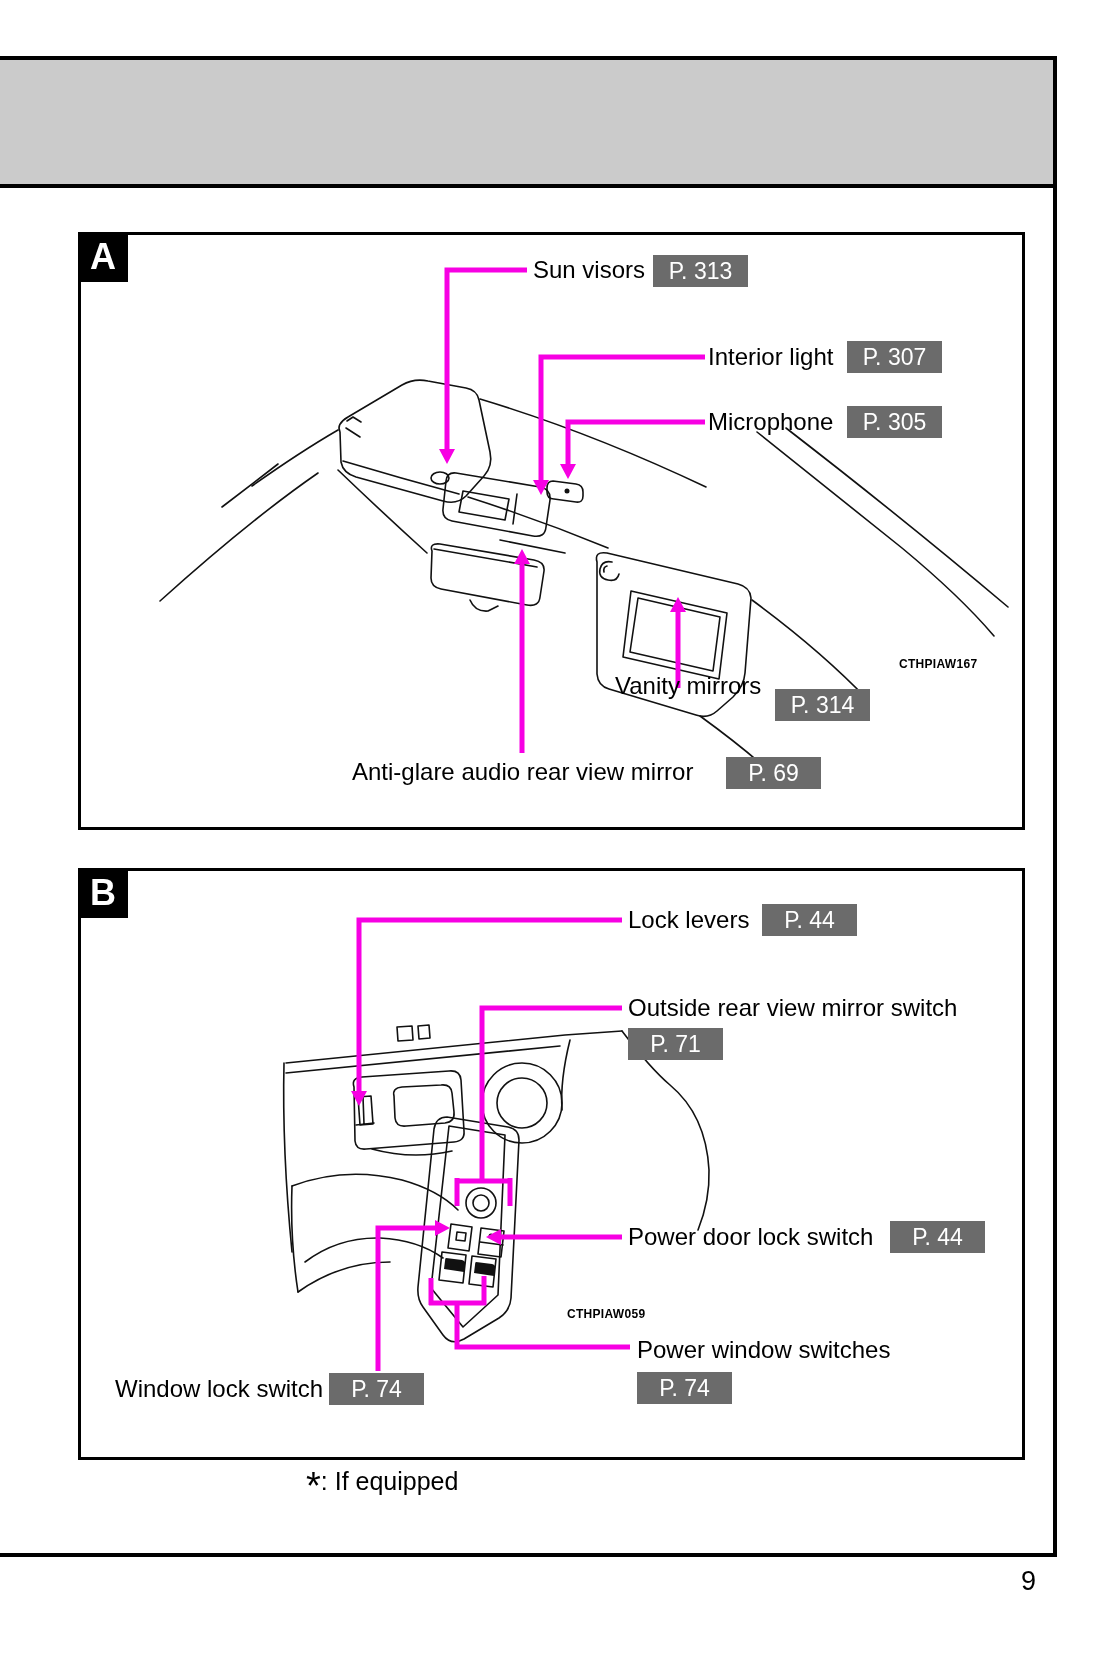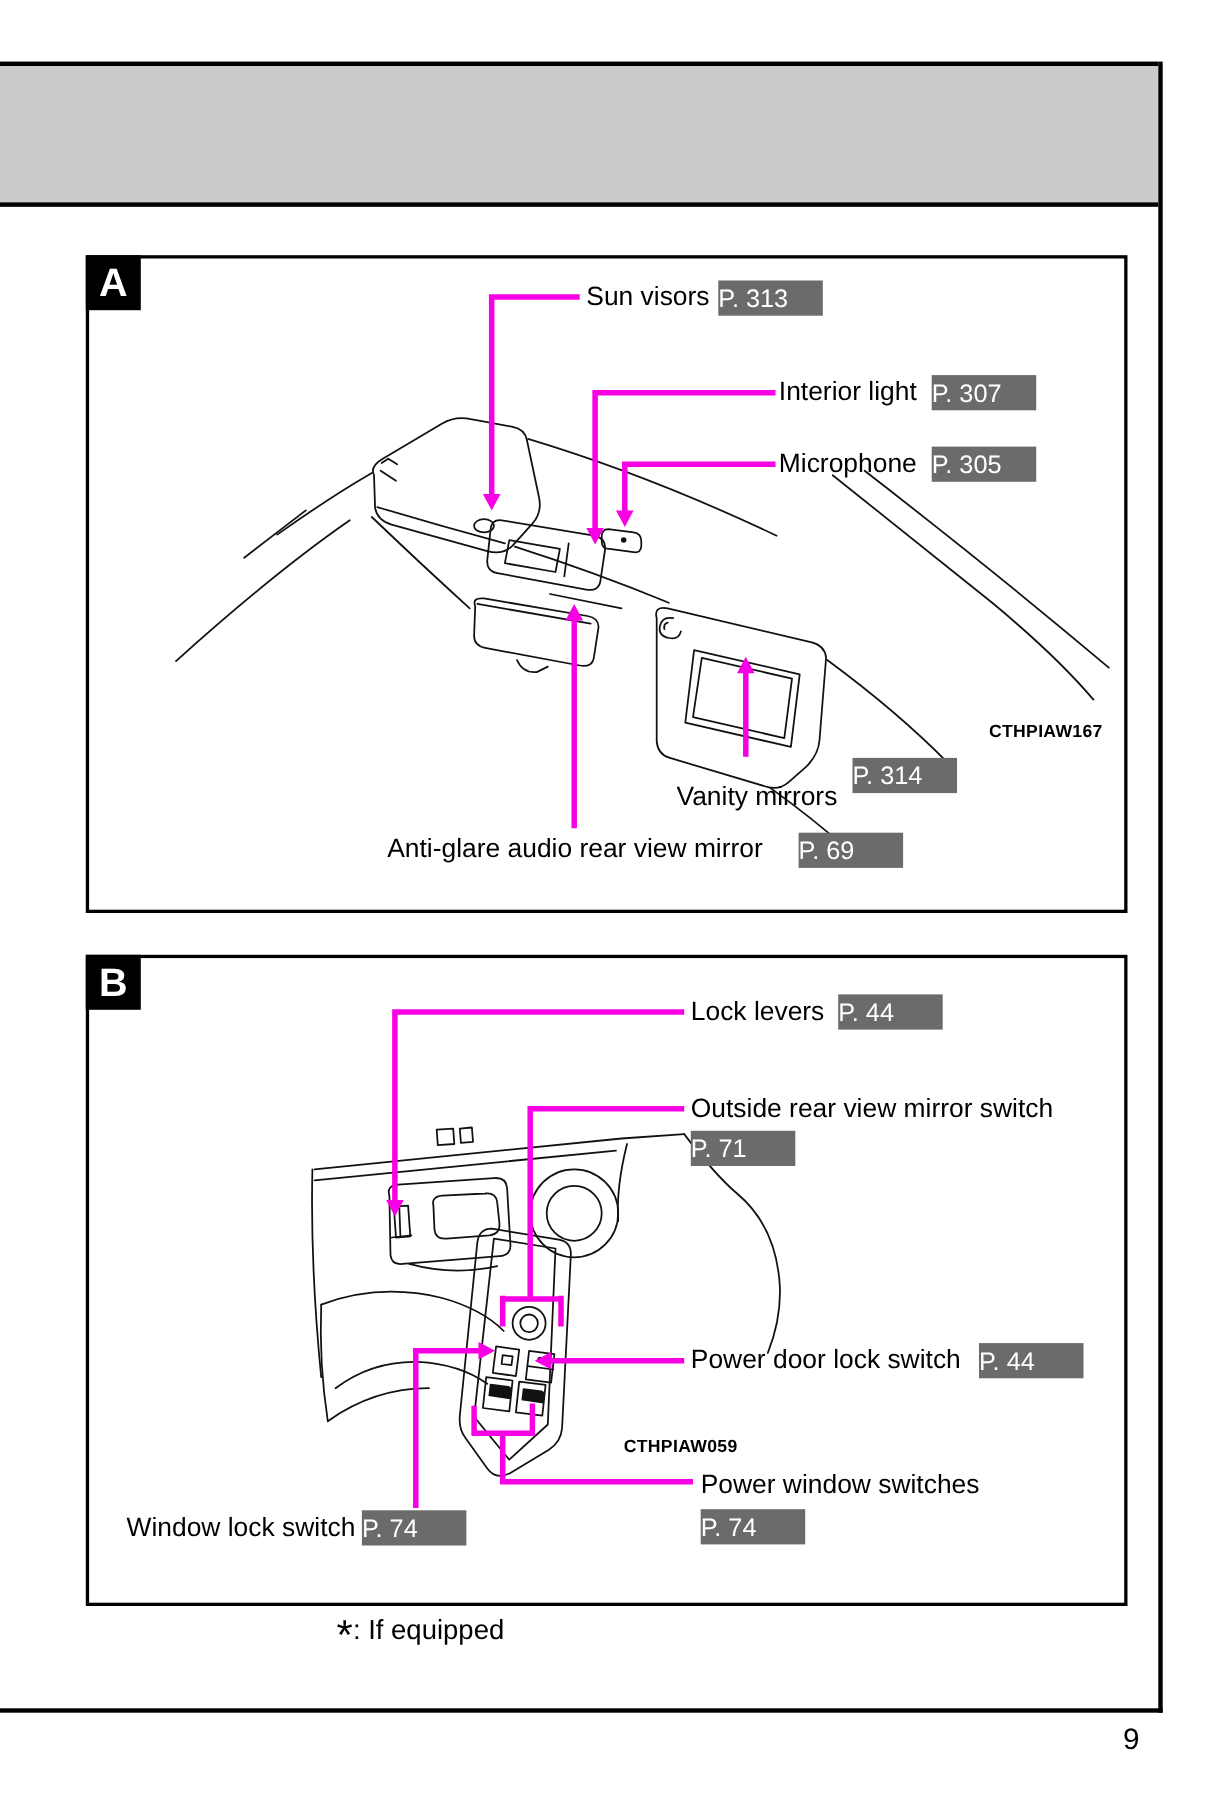--- a/index.html
+++ b/index.html
@@ -17,23 +17,23 @@
   .panel-a{top:232px;width:941px;height:592px;}
   .panel-b{top:868px;width:941px;height:586px;}
   .panel-letter{
     position:absolute;left:78px;width:50px;height:50px;background:#000;color:#fff;
     font-size:36px;font-weight:bold;display:flex;align-items:center;justify-content:center;z-index:6;
   }
   .art{position:absolute;left:0;top:0;z-index:4;pointer-events:none;}
   .callout{position:absolute;z-index:7;font-size:24px;line-height:28px;white-space:nowrap;color:#000;}
   .badge{
     position:absolute;z-index:7;width:95px;height:32px;background:#6b6b6b;color:#fff;
-    font-size:23px;line-height:32px;text-align:left;white-space:nowrap;
+    font-size:23px;line-height:32px;text-align:center;white-space:nowrap;
   }
-  .img-code{position:absolute;z-index:7;font-size:16px;font-weight:bold;letter-spacing:.3px;white-space:nowrap;}
+  .img-code{position:absolute;z-index:7;font-size:12px;font-weight:bold;letter-spacing:.3px;white-space:nowrap;}
   .footnote{position:absolute;z-index:7;left:306px;font-size:25px;line-height:28px;white-space:nowrap;}
   .fn-big-star{font-size:38px;line-height:0;vertical-align:-9px;}
   .fn-small-star{font-size:22px;vertical-align:7px;}
   .fn-sup{font-size:17px;position:relative;top:-9px;}
   .page-number{position:absolute;z-index:7;left:1000px;top:1566px;width:36px;text-align:right;font-size:27px;}
 </style>
 </head>
 <body>
 
 <div class="page">
@@ -148,21 +148,21 @@
 
   <div class="callout" style="left:533px;top:256px">Sun visors</div>
   <div class="badge" style="left:653px;top:255px">P. 313</div>
 
   <div class="callout" style="left:708px;top:343px">Interior light</div>
   <div class="badge" style="left:847px;top:341px">P. 307</div>
 
   <div class="callout" style="left:708px;top:408px">Microphone</div>
   <div class="badge" style="left:847px;top:406px">P. 305</div>
 
-  <div class="callout" style="left:615px;top:711px">Vanity mirrors</div>
+  <div class="callout" style="left:615px;top:672px">Vanity mirrors</div>
   <div class="badge" style="left:775px;top:689px">P. 314</div>
 
   <div class="callout" style="left:352px;top:758px">Anti-glare audio rear view mirror</div>
   <div class="badge" style="left:726px;top:757px">P. 69</div>
 
   <div class="img-code" style="left:899px;top:657px">CTHPIAW167</div>
 
   <div class="callout" style="left:628px;top:906px">Lock levers</div>
   <div class="badge" style="left:762px;top:904px">P. 44</div>
 

